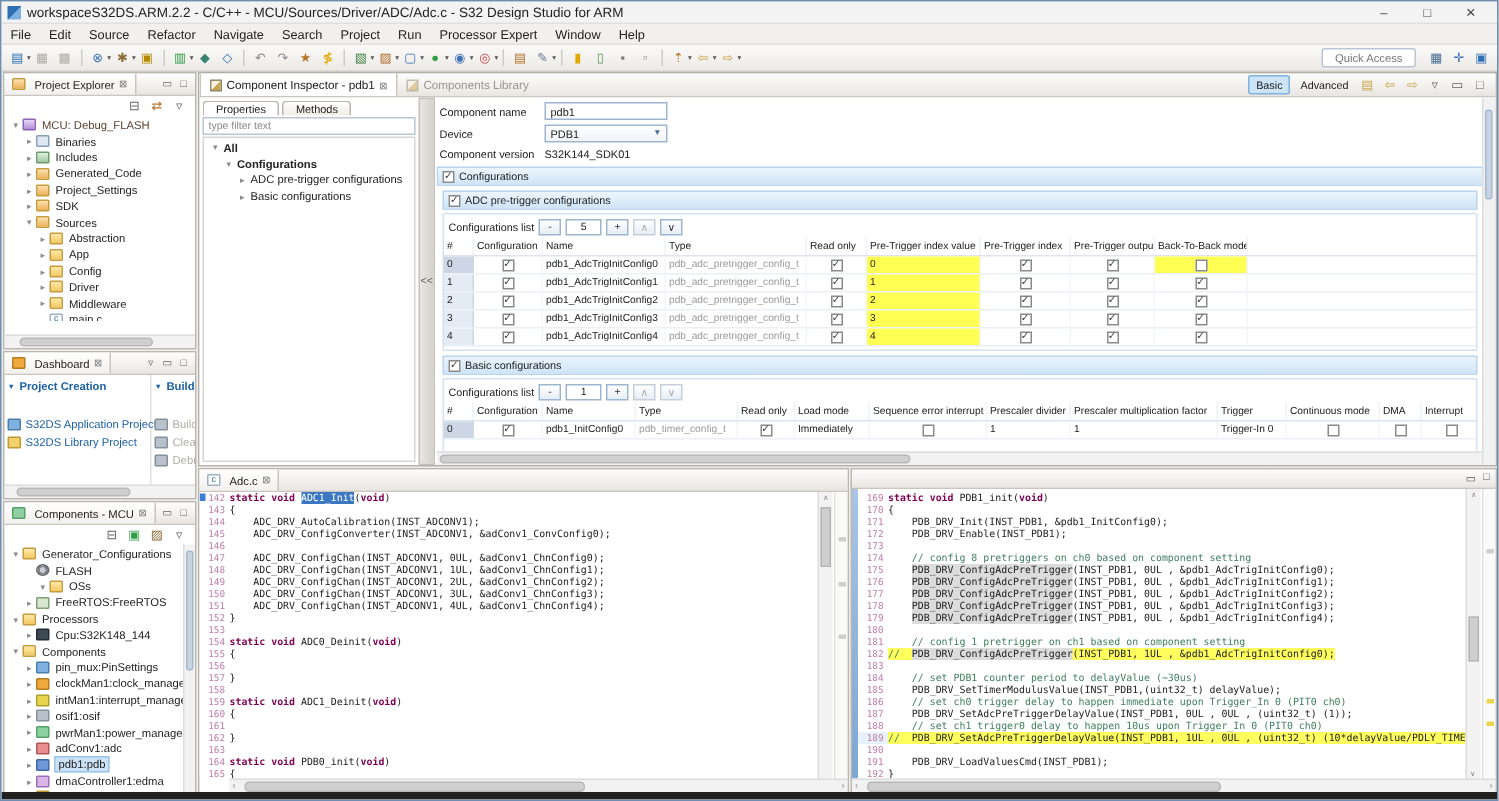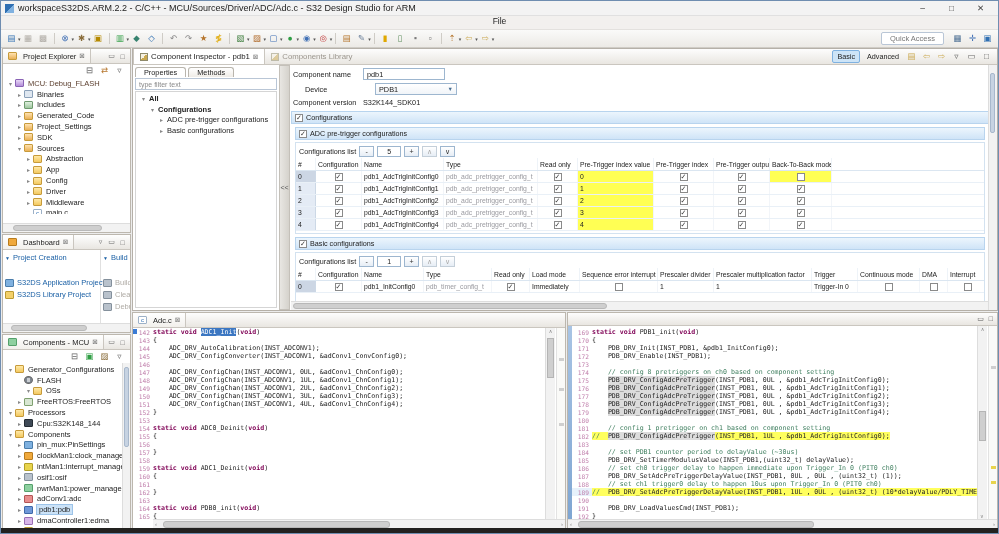--- a/index.html
+++ b/index.html
@@ -3,21 +3,21 @@
 <meta charset="utf-8">
 <style>
   html,body{margin:0;padding:0;background:#9aa7b8;}
   *{box-sizing:border-box;}
   .win{position:relative;width:999px;height:534px;background:#ececec;font-family:"Liberation Sans",sans-serif;color:#222;border:1px solid #6f8db0;overflow:hidden;}
   
   .titlebar{position:absolute;left:0;top:0;width:100%;height:15px;background:#f3f3f3;display:flex;align-items:center;padding:0 4px;font-size:9px;border-bottom:1px solid #e0e0e0;}
   .appico{width:9px;height:9px;background:linear-gradient(135deg,#2f6fb2 50%,#7fb1e0 50%);margin-right:4px;flex:none;}
   .title-text{white-space:nowrap;overflow:hidden;}
   .wbtns{margin-left:auto;display:flex;gap:14px;font-size:9px;color:#444;padding-right:6px;}
-  .menubar{position:absolute;left:0;top:15px;width:100%;height:14px;background:#f2f0ee;display:flex;align-items:center;gap:14px;font-size:8.5px;border-bottom:1px solid #e3e1de;flex-direction:column;}
+  .menubar{position:absolute;left:0;top:15px;width:100%;height:14px;background:#f2f0ee;display:flex;align-items:center;gap:0;font-size:8.5px;border-bottom:1px solid #e3e1de;}
   .menu-item{padding:0 6px;height:100%;display:flex;align-items:center;white-space:nowrap;}
   .toolbar{position:absolute;left:0;top:29px;width:100%;height:18px;background:linear-gradient(#fafaf9,#eceae6);border-bottom:1px solid #cfccc6;display:flex;align-items:center;padding:0 3px;}
   .tbi{height:13px;min-width:13px;display:inline-flex;align-items:center;justify-content:center;font-size:8.5px;margin:0 1px;border-radius:2px;line-height:1;}
   .tbdd{font-size:5px;color:#555;margin:0 0 0 -1px;}
   .tbsep{width:1px;height:11px;background:#cfccc6;margin:0 3px;}
   .qaccess{margin-left:auto;border:1px solid #b9c6d6;background:#fff;font-size:7.5px;color:#777;padding:1px 8px;border-radius:2px;}
   .tb-right{display:flex;align-items:center;margin-left:6px;}
   
   .panel{position:absolute;background:#fff;border:1px solid #bcb7ae;overflow:hidden;}
   .ptab-bar{height:15px;background:linear-gradient(#fefefe,#e9e6e1);border-bottom:1px solid #cac6bf;display:flex;align-items:center;font-size:7.5px;}
@@ -54,21 +54,21 @@
   .i-c8{background:#d8b7e8;border:1px solid #9a6fb5;}
   .i-c9{background:#f3d06a;border:1px solid #bb9a33;}
   .hsb{position:absolute;left:0;bottom:0;width:100%;height:9px;background:#f2f2f2;border-top:1px solid #ddd;}
   .hsb .th{position:absolute;top:1px;height:6px;background:#cfcfcf;border:1px solid #b8b8b8;border-radius:3px;}
   .vsb{position:absolute;top:0;right:0;width:8px;height:100%;background:#f2f2f2;border-left:1px solid #ddd;}
   .vsb .th{position:absolute;left:1px;width:5px;background:#c7d3e2;border:1px solid #a8b8cc;border-radius:2px;}
   
   .dash-body{display:flex;height:calc(100% - 15px);font-size:7.5px;}
   .dash-col{padding:3px 2px;}
   .dash-col1{width:98px;border-right:1px solid #e0e0e0;}
-  .dash-h{color:#1b60a5;font-weight:normal;white-space:nowrap;display:flex;gap:3px;align-items:center;margin-bottom:16px;}
+  .dash-h{color:#1b60a5;font-weight:bold;white-space:nowrap;display:flex;gap:3px;align-items:center;margin-bottom:16px;}
   .dash-item{display:flex;gap:3px;align-items:center;color:#1b60a5;white-space:nowrap;margin:3px 0;}
   .dash-item .tico{margin:0;}
   .dash-col2 .dash-item{color:#b0aca6;}
   
   .etab-bar{height:16px;background:linear-gradient(#fdfdfd,#e9e6e1);border-bottom:1px solid #cac6bf;display:flex;align-items:center;font-size:7.8px;}
   .etab{display:flex;align-items:center;gap:3px;padding:0 6px;height:100%;white-space:nowrap;}
   .etab.active{background:#fff;border-right:1px solid #cac6bf;border-left:1px solid #cac6bf;}
   .etab.inactive{color:#9b968e;}
   .dico{width:8px;height:8px;background:linear-gradient(135deg,#f5f0e0 50%,#caa84f 50%);border:1px solid #8f8a6a;flex:none;}
   .mode-btn{font-size:7.2px;padding:1px 4px;border:1px solid transparent;border-radius:2px;margin-left:2px;}
@@ -512,21 +512,21 @@
             <span class="lbl">Basic configurations</span>
           </div>
         </div>
       <div class="collapse-strip">&lt;&lt;</div>
 
       <div class="form">
         <div class="frow" style="left:2px;top:3px;">
           <span class="flabel">Component name</span>
           <span class="finput">pdb1</span>
         </div>
-        <div class="frow" style="left:14px;top:18px;">
+        <div class="frow" style="left:2px;top:18px;">
           <span class="flabel">Device</span>
           <span class="fselect">
               <span>PDB1</span>
               <span class="car">▼</span>
             </span>
         </div>
         <div class="frow" style="left:2px;top:33px;">
           <span class="flabel">Component version</span>
           <span>S32K144_SDK01</span>
         </div>

